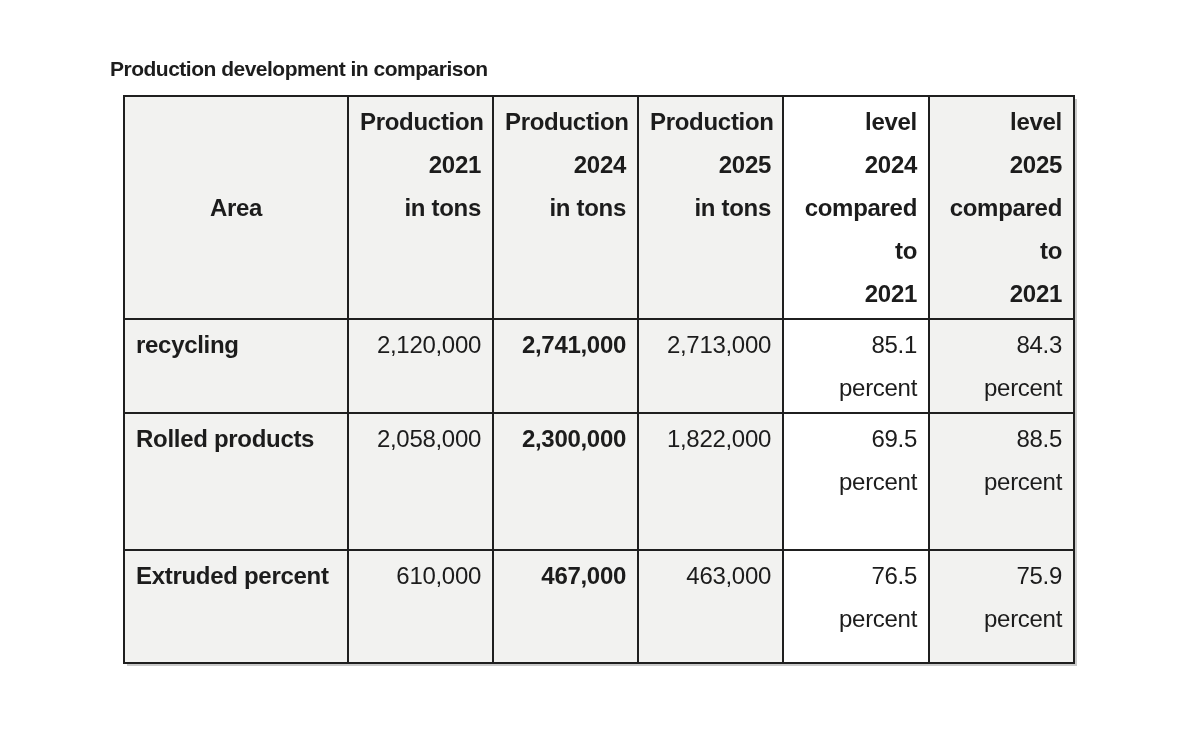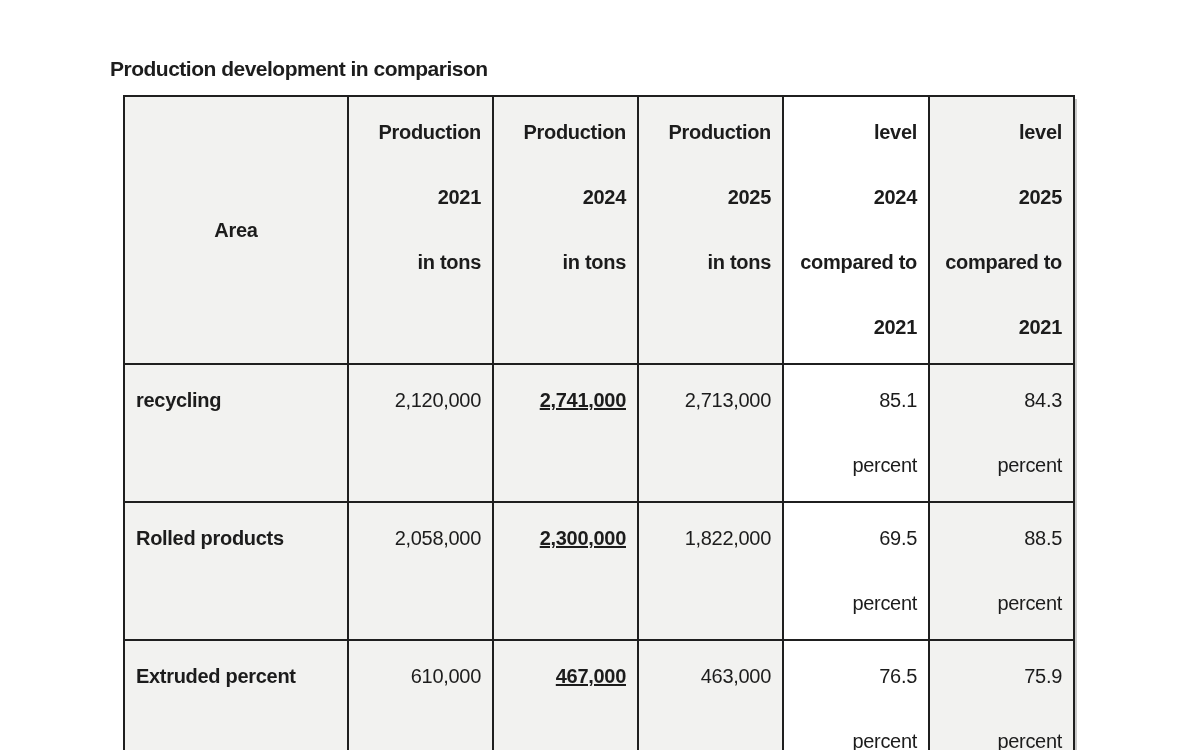--- a/index.html
+++ b/index.html
@@ -40,41 +40,41 @@
   .prod-table col.c-p25   { width: 145px; }
   .prod-table col.c-l24   { width: 146px; }
   .prod-table col.c-l25   { width: 145px; }
 
   .prod-table th, .prod-table td {
     border: 2px solid #1f1f1f;
     background: #f2f2f0;
     vertical-align: top;
     text-align: right;
     padding: 3px 11px;
-    font-size: 20px;
-    line-height: 65px;
+    font-size: 24px;
+    line-height: 43px;
     letter-spacing: -0.3px;
     white-space: pre-line;
     color: #1c1c1c;
   }
   .prod-table thead tr { height: 215px; }
   .prod-table tbody tr:nth-child(1) { height: 91px; }
-  .prod-table tbody tr:nth-child(2) { height: 115px; }
+  .prod-table tbody tr:nth-child(2) { height: 137px; }
   .prod-table tbody tr:nth-child(3) { height: 113px; }
 
   .prod-table th { font-weight: bold; }
   .prod-table th.area-h {
     text-align: center;
     vertical-align: middle;
   }
   .prod-table td.area-cell {
     text-align: left;
     font-weight: bold;
   }
-  .prod-table td.bold-val { font-weight: bold; text-decoration: underline; }
+  .prod-table td.bold-val { font-weight: bold; }
   .prod-table th.hl-col, .prod-table td.hl-col { background: #ffffff; }
 </style>
 </head>
 <body>
 
 <div class="canvas">
 
   <div class="doc-title">Production development in comparison</div>
 
   <table class="prod-table">

